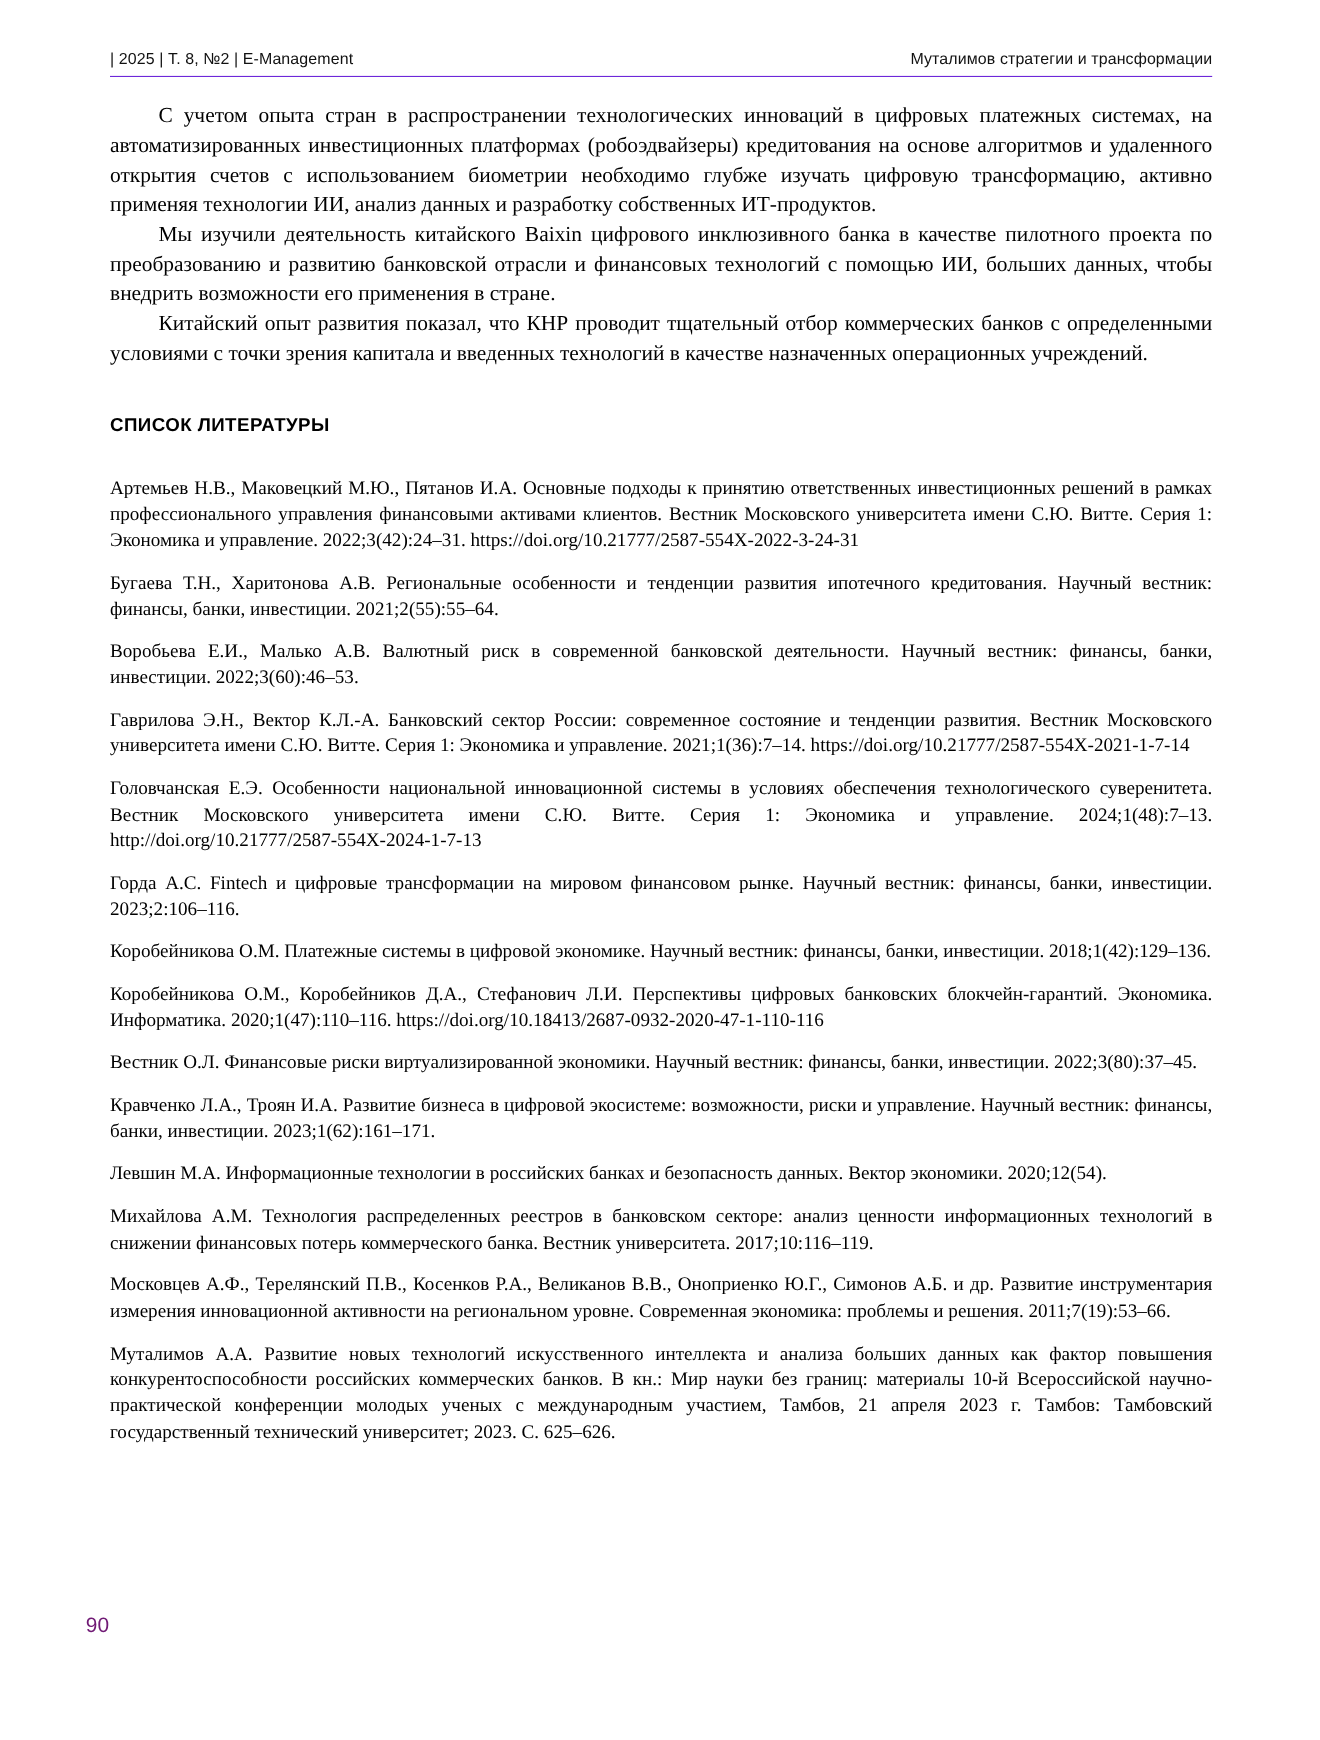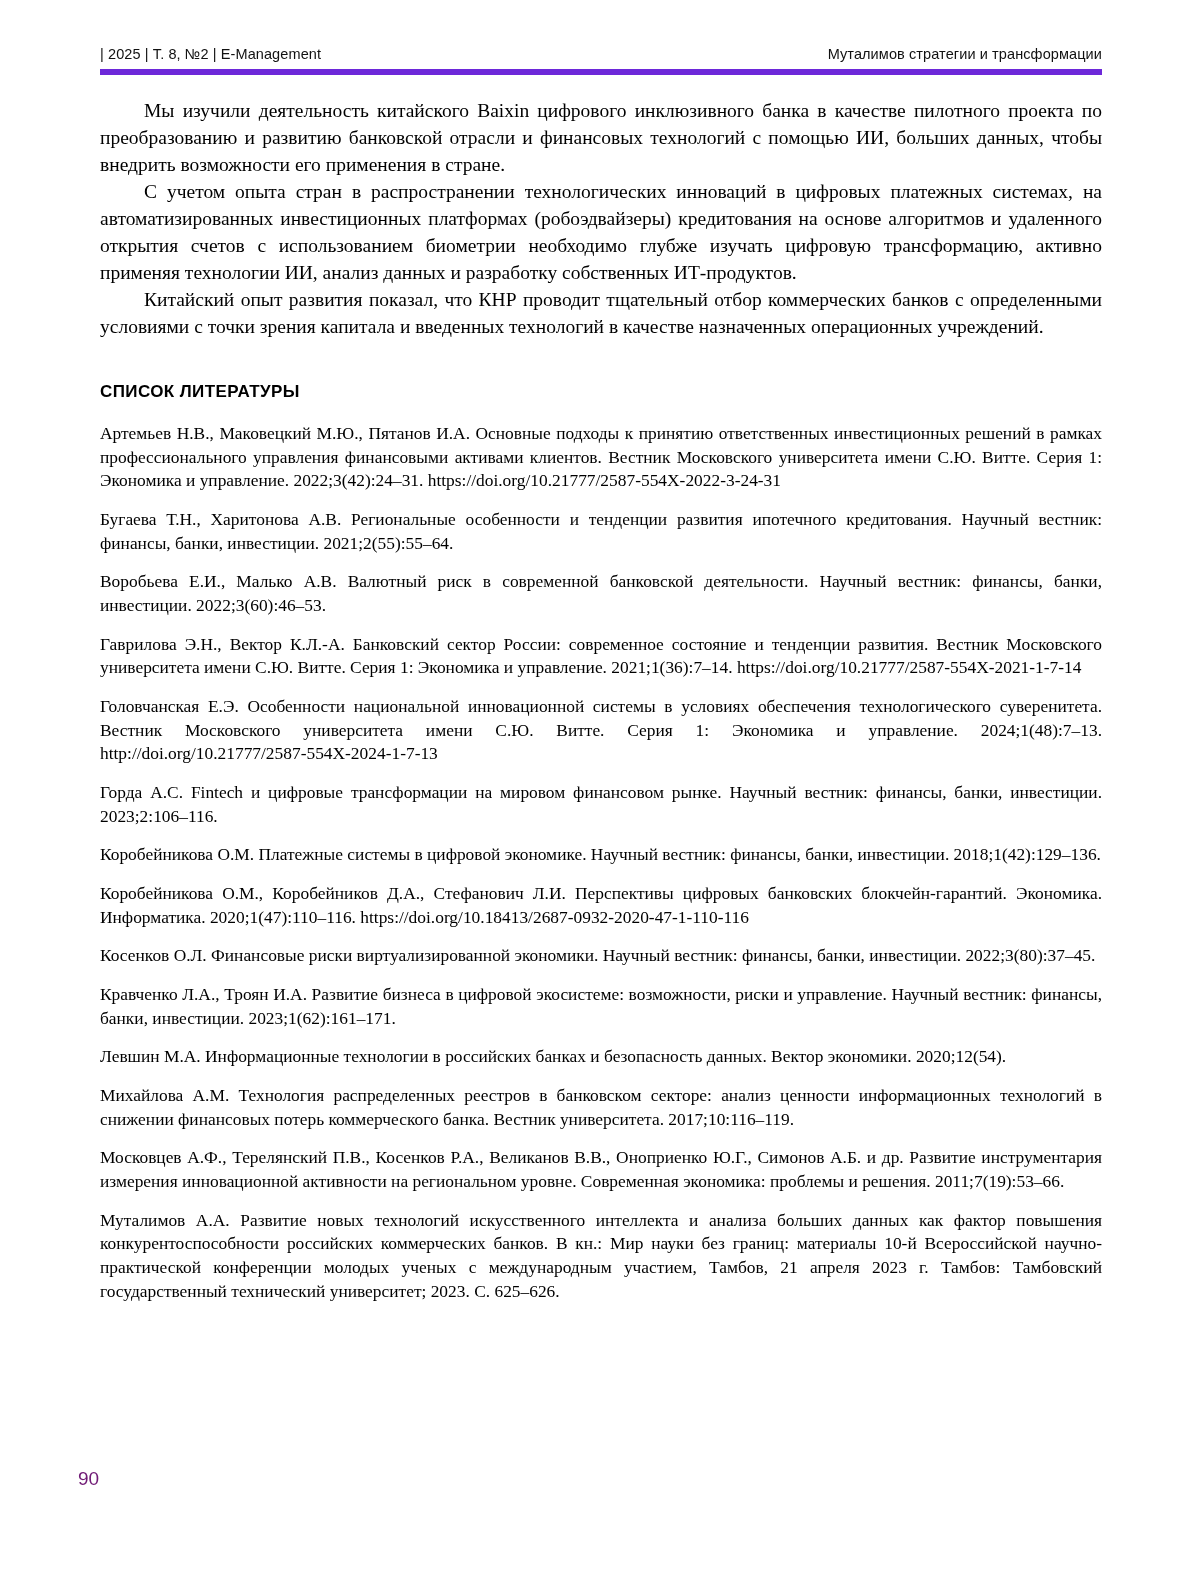--- a/index.html
+++ b/index.html
@@ -26,21 +26,21 @@
   
   .runhead {
     display: flex;
     justify-content: space-between;
     align-items: baseline;
     font-family: "Liberation Sans", sans-serif;
     font-size: 14.5px;
     letter-spacing: 0.1px;
     color: #111111;
     padding-bottom: 7px;
-    border-bottom: 6px solid #6d28d9;
+    border-bottom: 1px solid #6d28d9;
   }
   .runhead .left { white-space: nowrap; }
   .runhead .right { white-space: nowrap; }
 
   
   .body-text {
     margin-top: 22px;
   }
   .body-text p {
     margin: 0;
@@ -51,21 +51,21 @@
     hyphens: auto;
   }
 
   
   .refs-title {
     font-family: "Liberation Sans", sans-serif;
     font-weight: bold;
     font-size: 17px;
     letter-spacing: 0.4px;
     margin-top: 42px;
-    margin-bottom: 20px;
+    margin-bottom: 35px;
   }
   .ref {
     font-size: 17.4px;
     line-height: 1.36;
     text-align: justify;
     margin-bottom: 15px;
     hyphens: auto;
   }
   .ref .authors {
   }
@@ -85,22 +85,22 @@
 <div class="page">
 
   <div class="content">
 
     <div class="runhead">
       <span class="left">| 2025 | Т. 8, №2 | E-Management</span>
       <span class="right">Муталимов стратегии и трансформации</span>
     </div>
 
     <div class="body-text">
+      <p>С учетом опыта стран в распространении технологических инноваций в цифровых платежных системах, на автоматизированных инвестиционных платформах (робоэдвайзеры) кредитования на основе алгоритмов и удаленного открытия счетов с использованием биометрии необходимо глубже изучать цифровую трансформацию, активно применяя технологии ИИ, анализ данных и разработку собственных ИТ-продуктов.</p>
       <p>Мы изучили деятельность китайского Baixin цифрового инклюзивного банка в качестве пилотного проекта по преобразованию и развитию банковской отрасли и финансовых технологий с помощью ИИ, больших данных, чтобы внедрить возможности его применения в стране.</p>
-      <p>С учетом опыта стран в распространении технологических инноваций в цифровых платежных системах, на автоматизированных инвестиционных платформах (робоэдвайзеры) кредитования на основе алгоритмов и удаленного открытия счетов с использованием биометрии необходимо глубже изучать цифровую трансформацию, активно применяя технологии ИИ, анализ данных и разработку собственных ИТ-продуктов.</p>
       <p>Китайский опыт развития показал, что КНР проводит тщательный отбор коммерческих банков с определенными условиями с точки зрения капитала и введенных технологий в качестве назначенных операционных учреждений.</p>
     </div>
 
     <div class="refs-title">СПИСОК ЛИТЕРАТУРЫ</div>
 
     <div class="refs">
       <div class="ref">
         <span class="authors">Артемьев Н.В., Маковецкий М.Ю., Пятанов И.А.</span><span> Основные подходы к принятию ответственных инвестиционных решений в рамках профессионального управления финансовыми активами клиентов. Вестник Московского университета имени С.Ю. Витте. Серия 1: Экономика и управление. 2022;3(42):24–31. https://doi.org/10.21777/2587-554X-2022-3-24-31</span>
       </div>
       <div class="ref">
@@ -118,21 +118,21 @@
       <div class="ref">
         <span class="authors">Горда А.С.</span><span> Fintech и цифровые трансформации на мировом финансовом рынке. Научный вестник: финансы, банки, инвестиции. 2023;2:106–116.</span>
       </div>
       <div class="ref">
         <span class="authors">Коробейникова О.М.</span><span> Платежные системы в цифровой экономике. Научный вестник: финансы, банки, инвестиции. 2018;1(42):129–136.</span>
       </div>
       <div class="ref">
         <span class="authors">Коробейникова О.М., Коробейников Д.А., Стефанович Л.И.</span><span> Перспективы цифровых банковских блокчейн-гарантий. Экономика. Информатика. 2020;1(47):110–116. https://doi.org/10.18413/2687-0932-2020-47-1-110-116</span>
       </div>
       <div class="ref">
-        <span class="authors">Косенков О.Л.</span><span> Финансовые риски виртуализированной экономики. Научный вестник: финансы, банки, инвестиции. 2022;3(80):37–45.</span>
+        <span class="authors">Вестник О.Л.</span><span> Финансовые риски виртуализированной экономики. Научный вестник: финансы, банки, инвестиции. 2022;3(80):37–45.</span>
       </div>
       <div class="ref">
         <span class="authors">Кравченко Л.А., Троян И.А.</span><span> Развитие бизнеса в цифровой экосистеме: возможности, риски и управление. Научный вестник: финансы, банки, инвестиции. 2023;1(62):161–171.</span>
       </div>
       <div class="ref">
         <span class="authors">Левшин М.А.</span><span> Информационные технологии в российских банках и безопасность данных. Вектор экономики. 2020;12(54).</span>
       </div>
       <div class="ref">
         <span class="authors">Михайлова А.М.</span><span> Технология распределенных реестров в банковском секторе: анализ ценности информационных технологий в снижении финансовых потерь коммерческого банка. Вестник университета. 2017;10:116–119.</span>
       </div>

